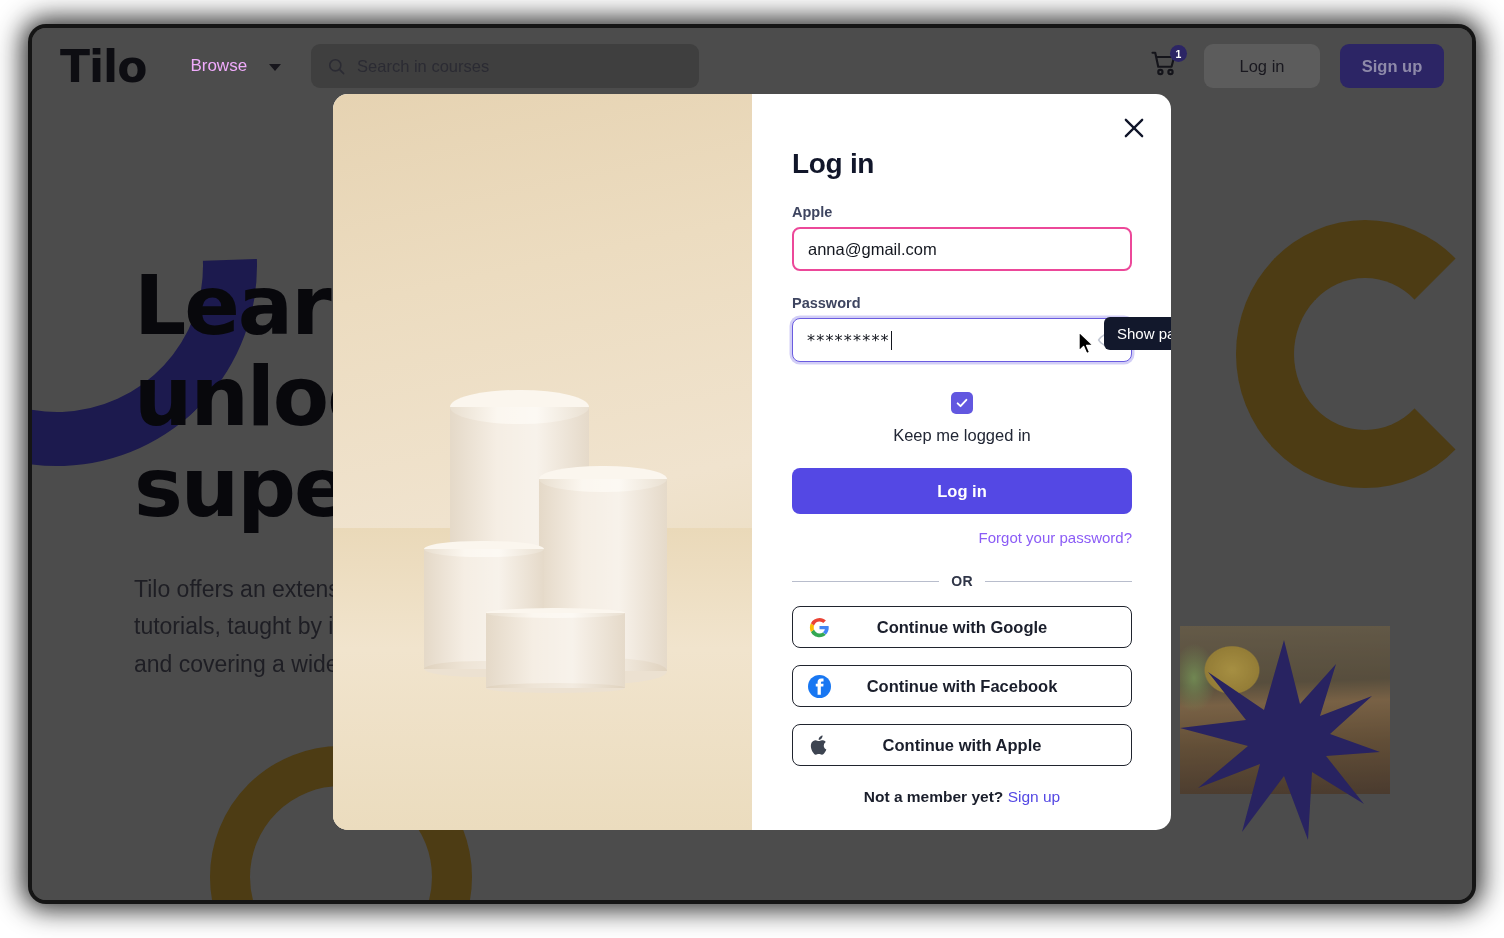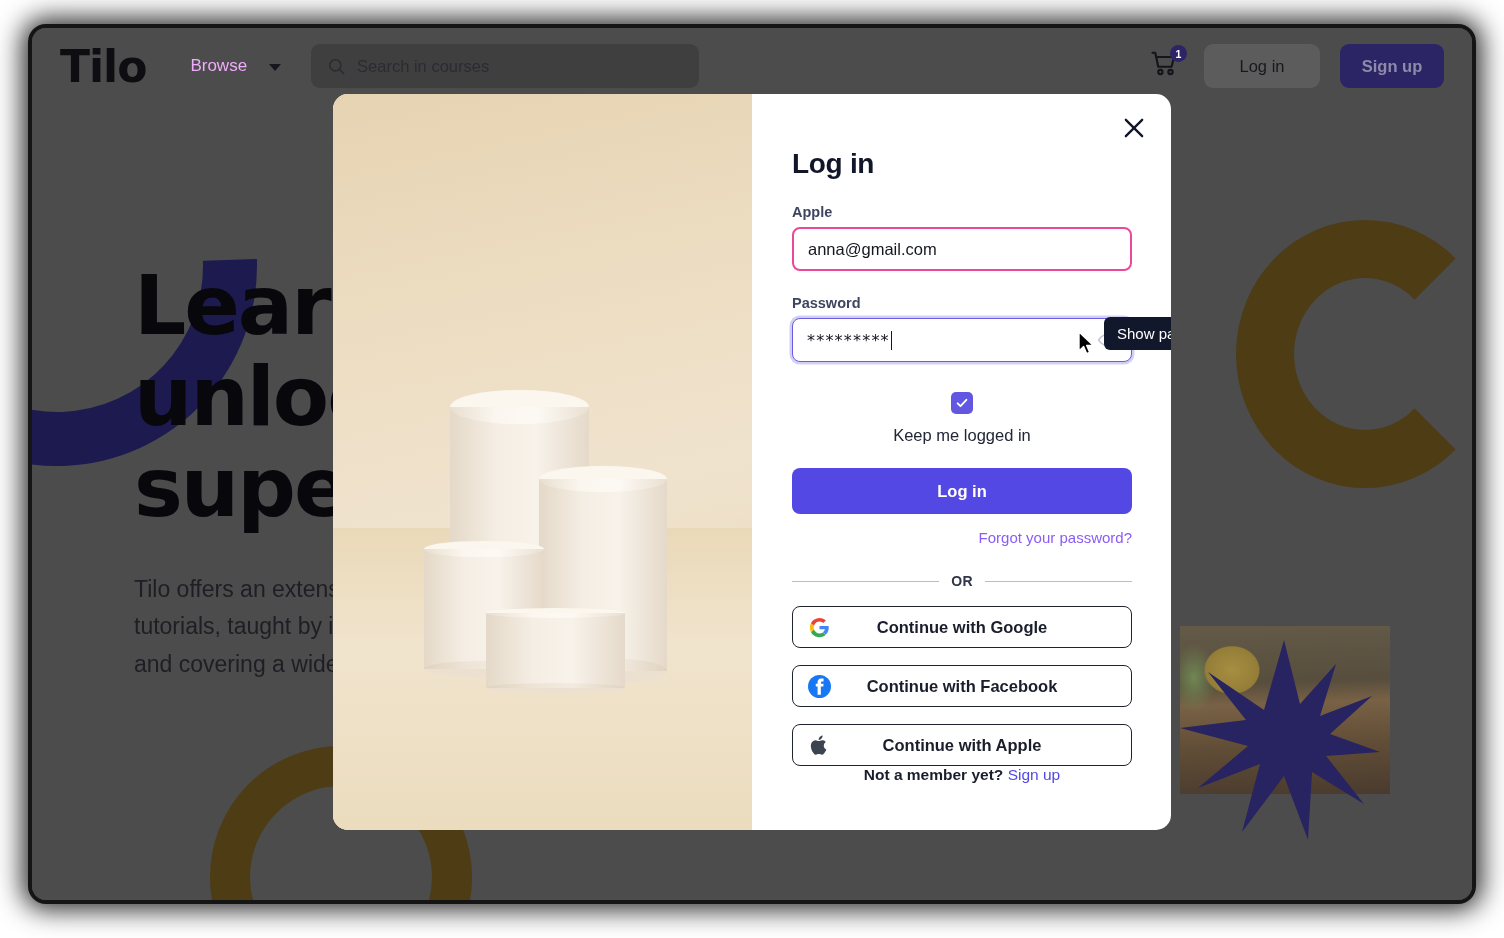--- a/index.html
+++ b/index.html
@@ -472,20 +472,21 @@
     width: 100%;
     text-align: center;
     font-size: 16.5px;
     font-weight: 700;
     color: #1a1e2b;
   }
 
   #member-row {
     width: 340px;
     text-align: center;
+    margin-top: 22px;
     font-size: 15.5px;
     font-weight: 700;
     color: #1a1e2b;
   }
   #member-row .link {
     color: #5448e4;
     font-weight: 400;
     cursor: pointer;
   }
 </style>

